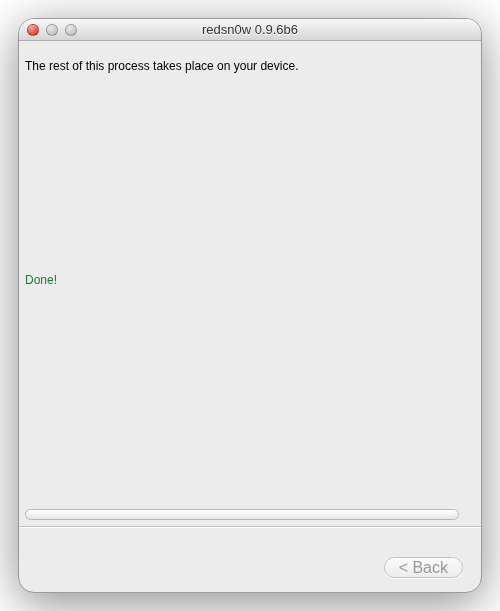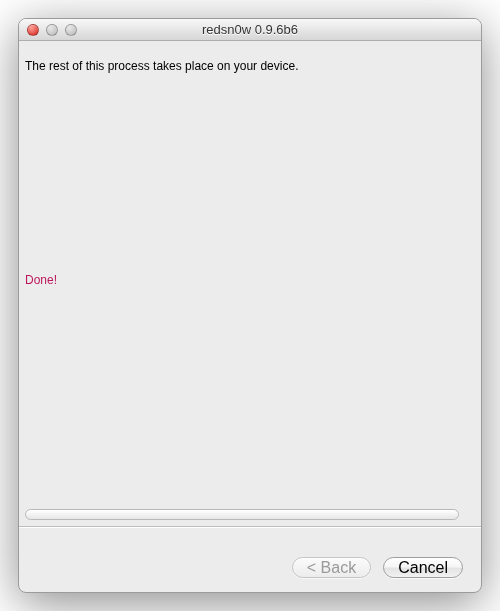--- a/index.html
+++ b/index.html
@@ -17,21 +17,21 @@
       width: 464px;
       height: 575px;
       position: relative;
       filter: drop-shadow(0 10px 24px rgba(0,0,0,0.45));
     }
     .window {
       width: 464px;
       height: 575px;
       background: #ECECEC;
       border: 1px solid #9b9b9b;
-      border-radius: 8px;
+      border-radius: 16px;
       overflow: hidden;
       display: flex;
       flex-direction: column;
     }
     .titlebar {
       height: 22px;
       background: linear-gradient(to bottom, #f8f8f8, #d6d6d6);
       border-bottom: 1px solid #aeaeae;
       display: flex;
       align-items: center;
@@ -67,21 +67,21 @@
       display: flex;
       flex-direction: column;
       position: relative;
     }
     .instruction {
       font-size: 12px;
       color: #000;
     }
     .status {
       font-size: 12px;
-      color: #be185d;
+      color: #15803d;
       margin-top: 200px;
     }
     .progress-area {
       margin-top: auto;
       padding-bottom: 8px;
     }
     .progress-bar {
       width: 100%;
       height: 11px;
       border: 1px solid #b8b8b8;
@@ -150,17 +150,16 @@
       <div class="status">Done!</div>
 
       <div class="progress-area">
         <div class="progress-bar"></div>
         <div class="separator"></div>
       </div>
     </div>
 
     <div class="button-row">
       <button class="btn btn-disabled">&lt; Back</button>
-      <button class="btn">Cancel</button>
     </div>
 
   </div>
 </div>
 
 </body></html>

